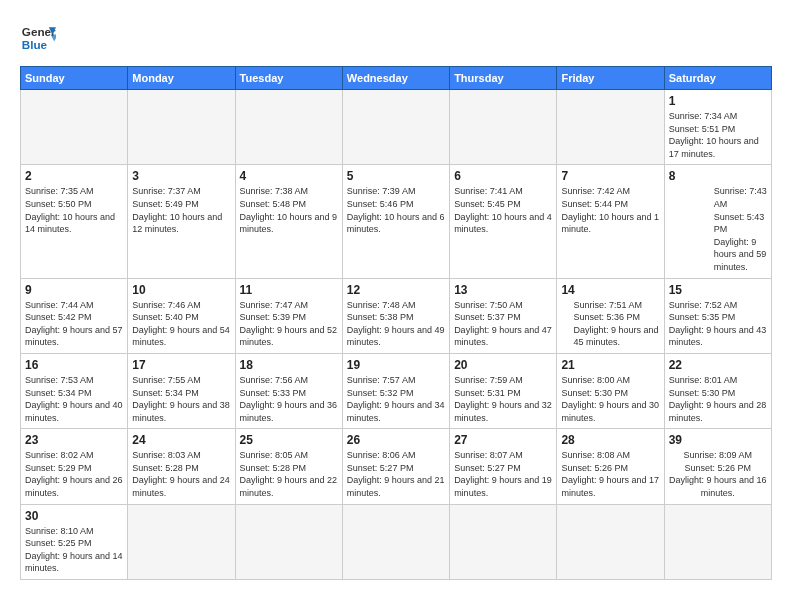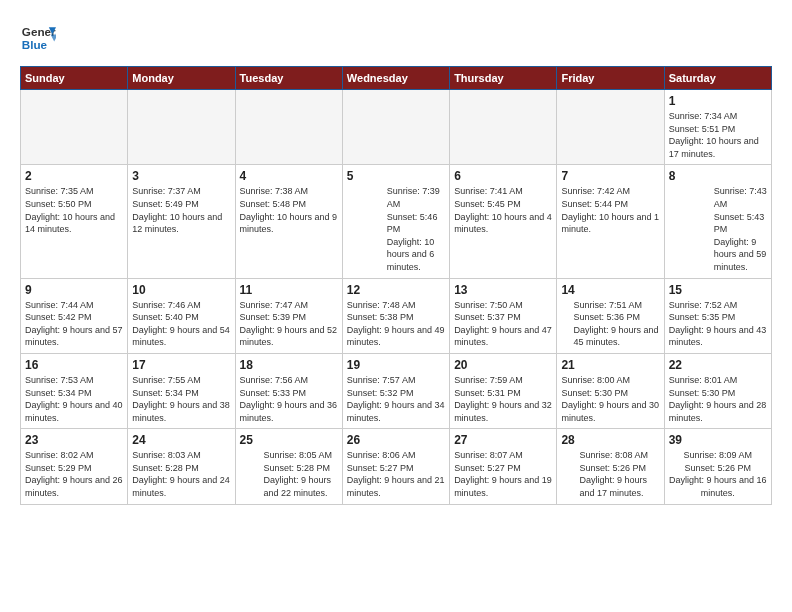--- a/index.html
+++ b/index.html
@@ -39,21 +39,21 @@
     .location {
       font-size: 14px;
       color: #555;
     }
     .calendar-table {
       width: 100%;
       border-collapse: collapse;
       border: 1px solid #ccc;
     }
     .calendar-table th {
-      background: #7f1d1d;
+      background: #3b82f6;
       color: #fff;
       font-size: 11px;
       font-weight: bold;
       padding: 5px 4px;
       text-align: left;
       border: 1px solid #1e5a99;
     }
     .calendar-table td {
       border: 1px solid #ccc;
       vertical-align: top;
@@ -147,21 +147,21 @@
 Daylight: 10 hours and 12 minutes.</div>
           </td>
           <td>
             <span class="day-number">4</span>
             <div class="day-info" style="white-space: pre-line;">Sunrise: 7:38 AM
 Sunset: 5:48 PM
 Daylight: 10 hours and 9 minutes.</div>
           </td>
           <td>
             <span class="day-number">5</span>
-            <div class="day-info" style="white-space: pre-line; margin-left: 40px;">Sunrise: 7:39 AM
+            <div class="day-info" style="white-space: pre-line;">Sunrise: 7:39 AM
 Sunset: 5:46 PM
 Daylight: 10 hours and 6 minutes.</div>
           </td>
           <td>
             <span class="day-number">6</span>
             <div class="day-info" style="white-space: pre-line;">Sunrise: 7:41 AM
 Sunset: 5:45 PM
 Daylight: 10 hours and 4 minutes.</div>
           </td>
           <td>
@@ -273,44 +273,58 @@
 Daylight: 9 hours and 26 minutes.</div>
           </td>
           <td>
             <span class="day-number">24</span>
             <div class="day-info" style="white-space: pre-line;">Sunrise: 8:03 AM
 Sunset: 5:28 PM
 Daylight: 9 hours and 24 minutes.</div>
           </td>
           <td>
             <span class="day-number">25</span>
-            <div class="day-info" style="white-space: pre-line; margin-left: 24px;">Sunrise: 8:05 AM
+            <div class="day-info" style="white-space: pre-line;">Sunrise: 8:05 AM
 Sunset: 5:28 PM
 Daylight: 9 hours and 22 minutes.</div>
           </td>
           <td>
             <span class="day-number">26</span>
             <div class="day-info" style="white-space: pre-line;">Sunrise: 8:06 AM
 Sunset: 5:27 PM
 Daylight: 9 hours and 21 minutes.</div>
           </td>
           <td>
             <span class="day-number">27</span>
             <div class="day-info" style="white-space: pre-line;">Sunrise: 8:07 AM
 Sunset: 5:27 PM
 Daylight: 9 hours and 19 minutes.</div>
           </td>
           <td>
             <span class="day-number">28</span>
-            <div class="day-info" style="white-space: pre-line; margin-left: 18px;">Sunrise: 8:08 AM
+            <div class="day-info" style="white-space: pre-line;">Sunrise: 8:08 AM
 Sunset: 5:26 PM
 Daylight: 9 hours and 17 minutes.</div>
           </td>
           <td>
             <span class="day-number">39</span>
             <div class="day-info" style="white-space: pre-line; text-align: center;">Sunrise: 8:09 AM
 Sunset: 5:26 PM
 Daylight: 9 hours and 16 minutes.</div>
           </td>
+        </tr>
+        <tr class="last-row">
+          <td>
+            <span class="day-number">30</span>
+            <div class="day-info" style="white-space: pre-line;">Sunrise: 8:10 AM
+Sunset: 5:25 PM
+Daylight: 9 hours and 14 minutes.</div>
+          </td>
+          <td class="empty"></td>
+          <td class="empty"></td>
+          <td class="empty"></td>
+          <td class="empty"></td>
+          <td class="empty"></td>
+          <td class="empty"></td>
         </tr>
       </tbody>
   </table>
 </div>
 
 </body></html>

